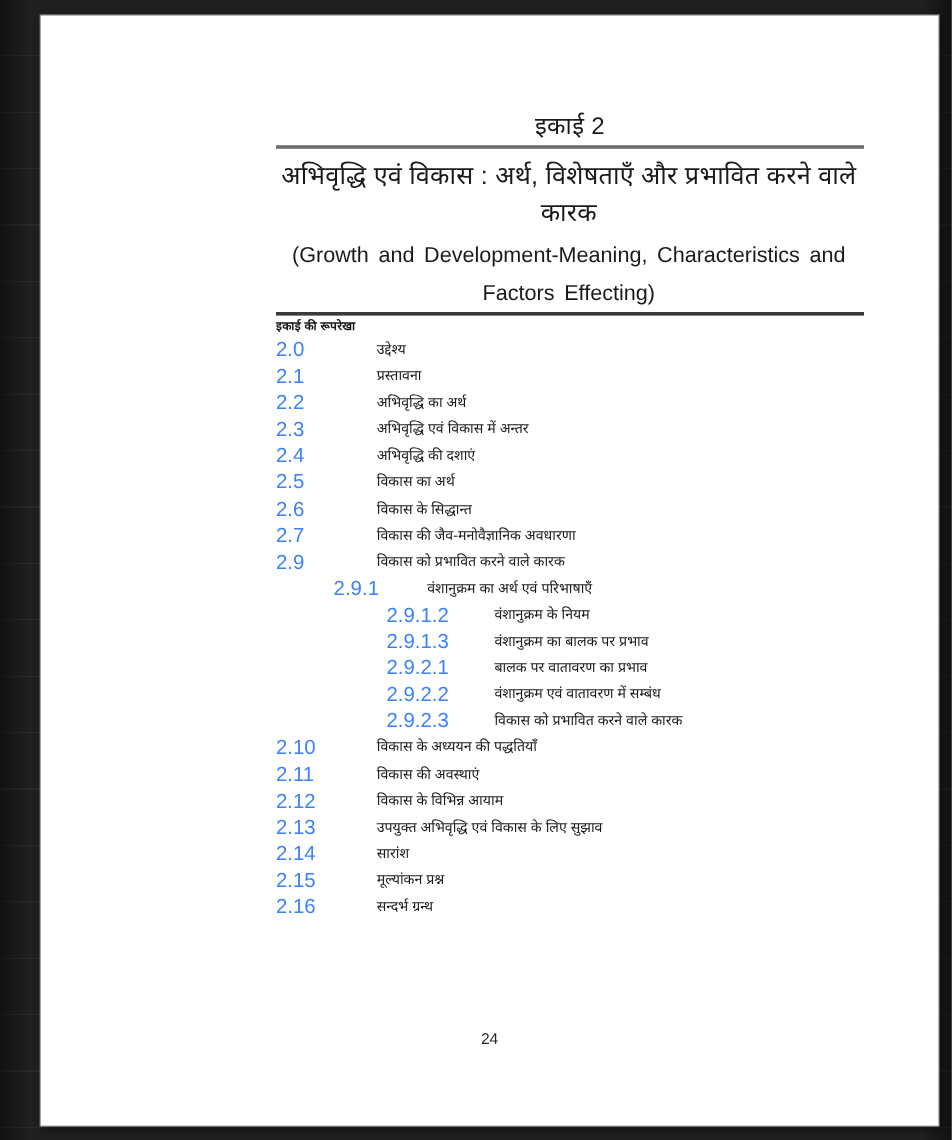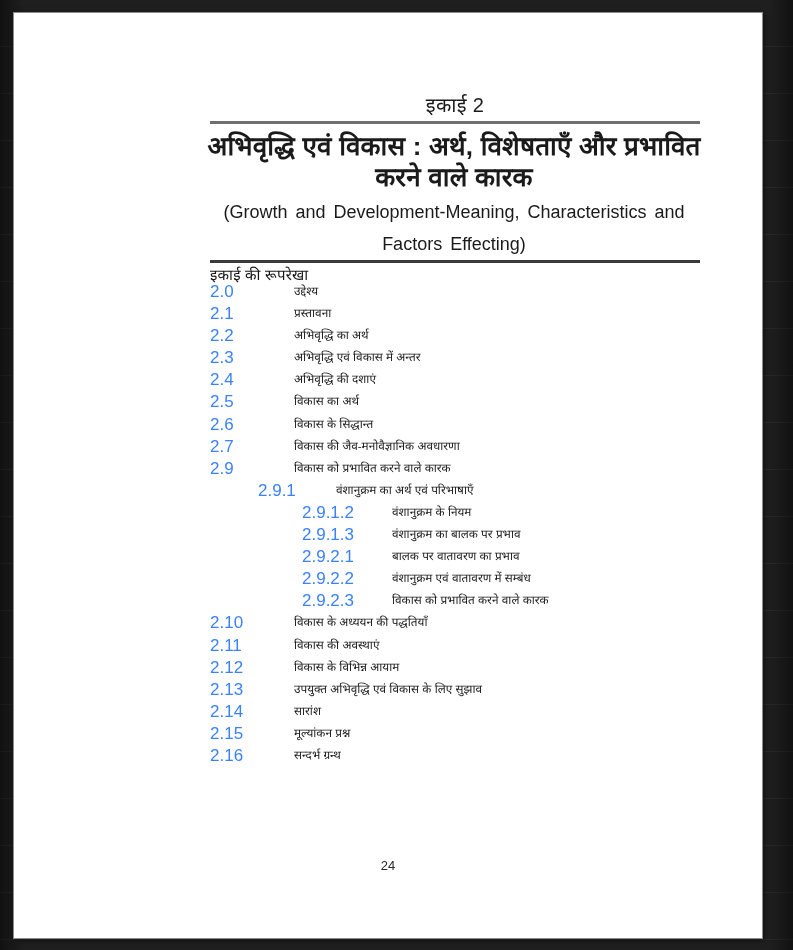--- a/index.html
+++ b/index.html
@@ -32,21 +32,21 @@
     content: "";
     position: absolute;
     inset: 0;
     background: linear-gradient(to right, rgba(0,0,0,0.45) 0px, rgba(0,0,0,0) 24px),
                 linear-gradient(to left, rgba(0,0,0,0.45) 0px, rgba(0,0,0,0) 24px);
   }
 
   
   .page {
     position: absolute;
-    left: 14px;
+    left: 34px;
     top: 13px;
     width: 748px;
     height: 925px;
     background: #ffffff;
     box-shadow: 0 0 0 1px #8c8c8c, 2px 2px 6px rgba(0,0,0,0.55);
     overflow: hidden;
   }
 
   .page-inner {
     position: absolute;
@@ -76,25 +76,24 @@
     height: 3px;
     background: #6f6f6f;
   }
 
   .title-hi {
     position: absolute;
     left: 190px;
     top: 118px;
     width: 500px;
     text-align: center;
-    font-size: 26px;
+    font-size: 21px;
     line-height: 31px;
     color: #1a1a1a;
     letter-spacing: 0.2px;
-    font-weight: bold;
   }
 
   .title-en {
     position: absolute;
     left: 190px;
     top: 183px;
     width: 500px;
     text-align: center;
     font-size: 18px;
     line-height: 32px;
@@ -109,22 +108,22 @@
     width: 490px;
     height: 3px;
     background: #3a3a3a;
   }
 
   
   .outline-heading {
     position: absolute;
     left: 196px;
     top: 251px;
-    font-size: 15px;
-    font-weight: normal;
+    font-size: 10px;
+    font-weight: bold;
     color: #161616;
     letter-spacing: 0.2px;
   }
 
   .outline {
     position: absolute;
     left: 196px;
     top: 269px;
     width: 500px;
   }

